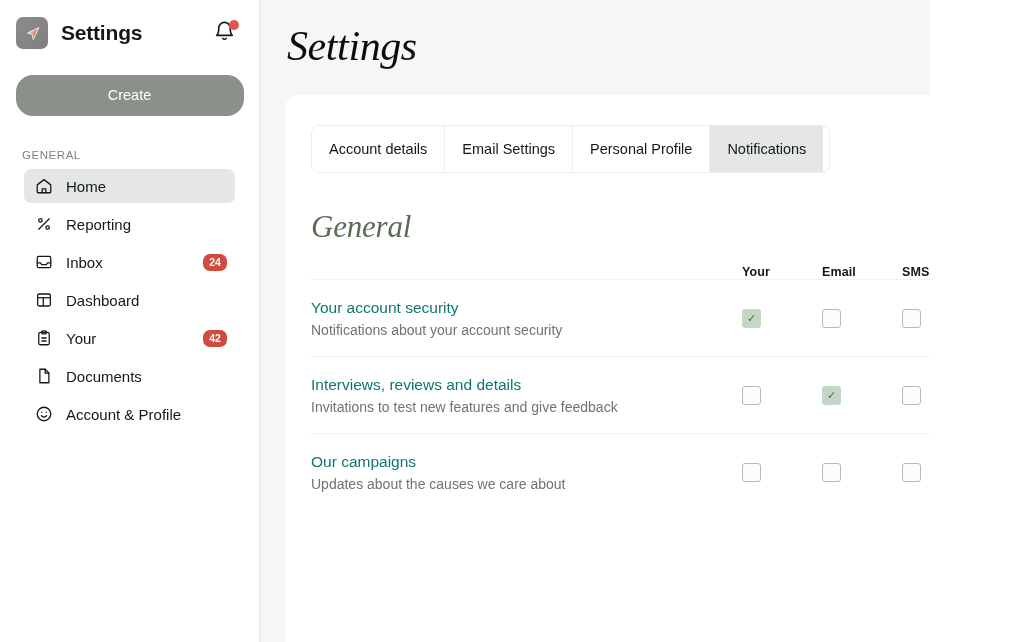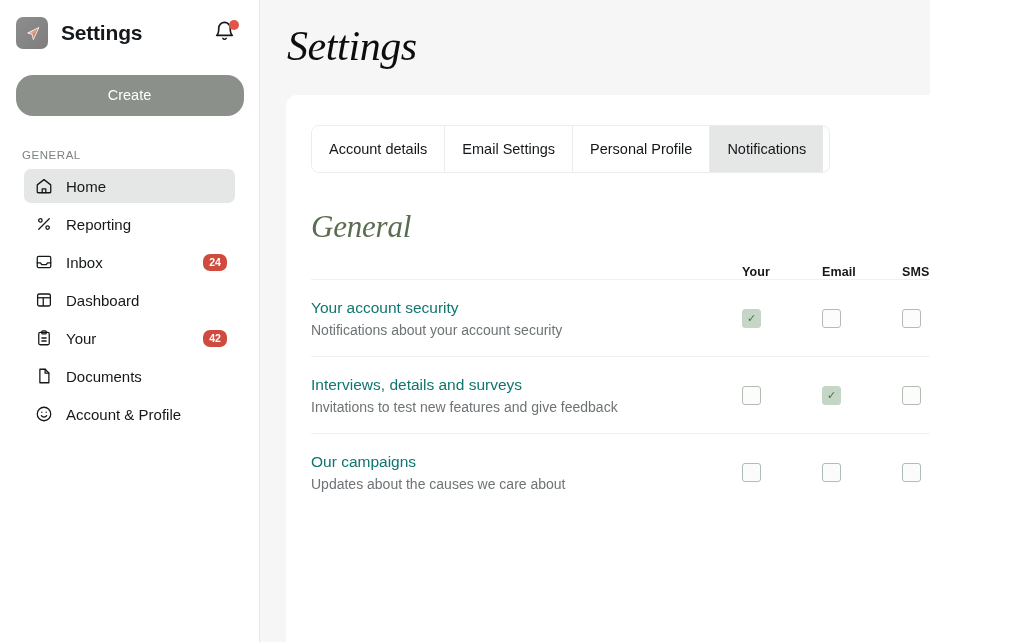--- a/index.html
+++ b/index.html
@@ -440,21 +440,21 @@
           <div class="cell">
             <span class="checkbox">✓</span>
           </div>
           <div class="cell">
             <span class="checkbox">✓</span>
           </div>
         </div>
 
         <div class="row">
           <div class="row-text">
-            <div class="row-title">Interviews, details and surveys</div>
+            <div class="row-title">Interviews, reviews and details</div>
             <div class="row-sub">Invitations to test new features and give feedback</div>
           </div>
           <div class="cell">
             <span class="checkbox">✓</span>
           </div>
           <div class="cell">
             <span class="checkbox checked">✓</span>
           </div>
           <div class="cell">
             <span class="checkbox">✓</span>

